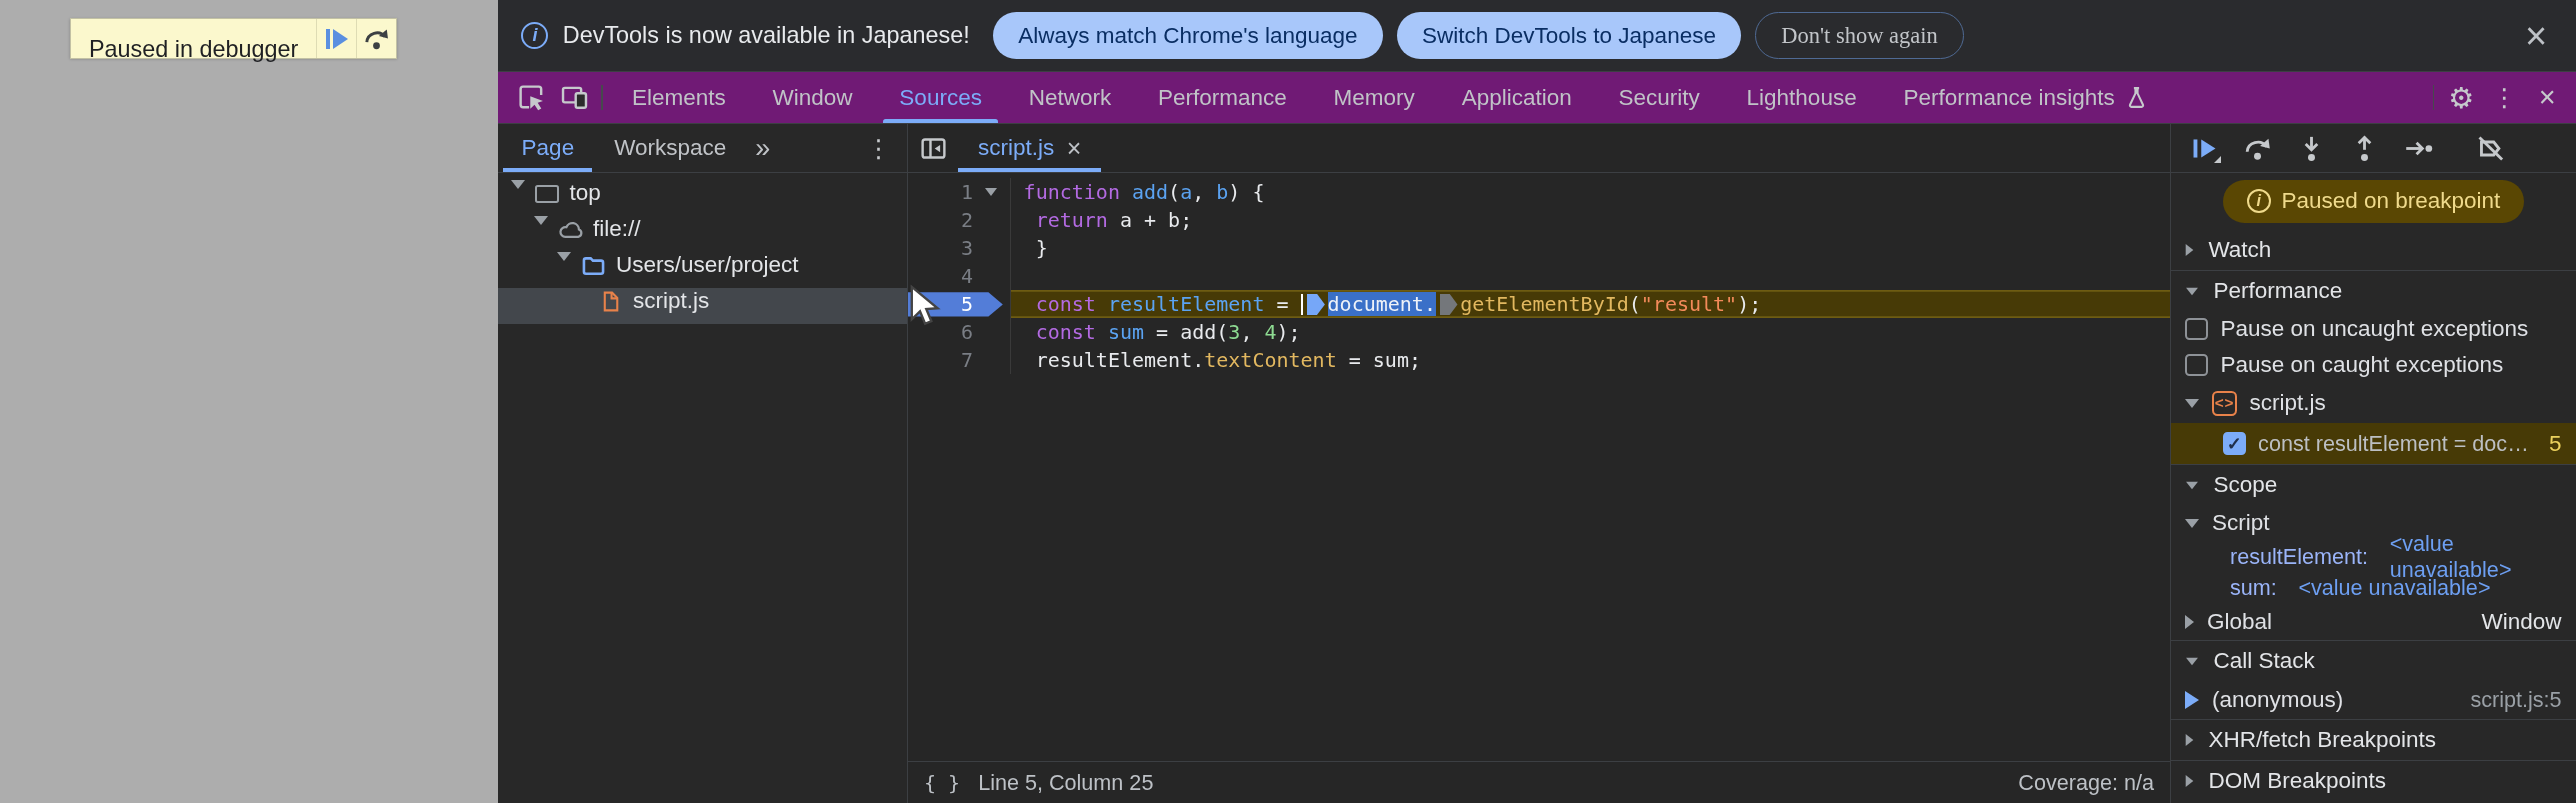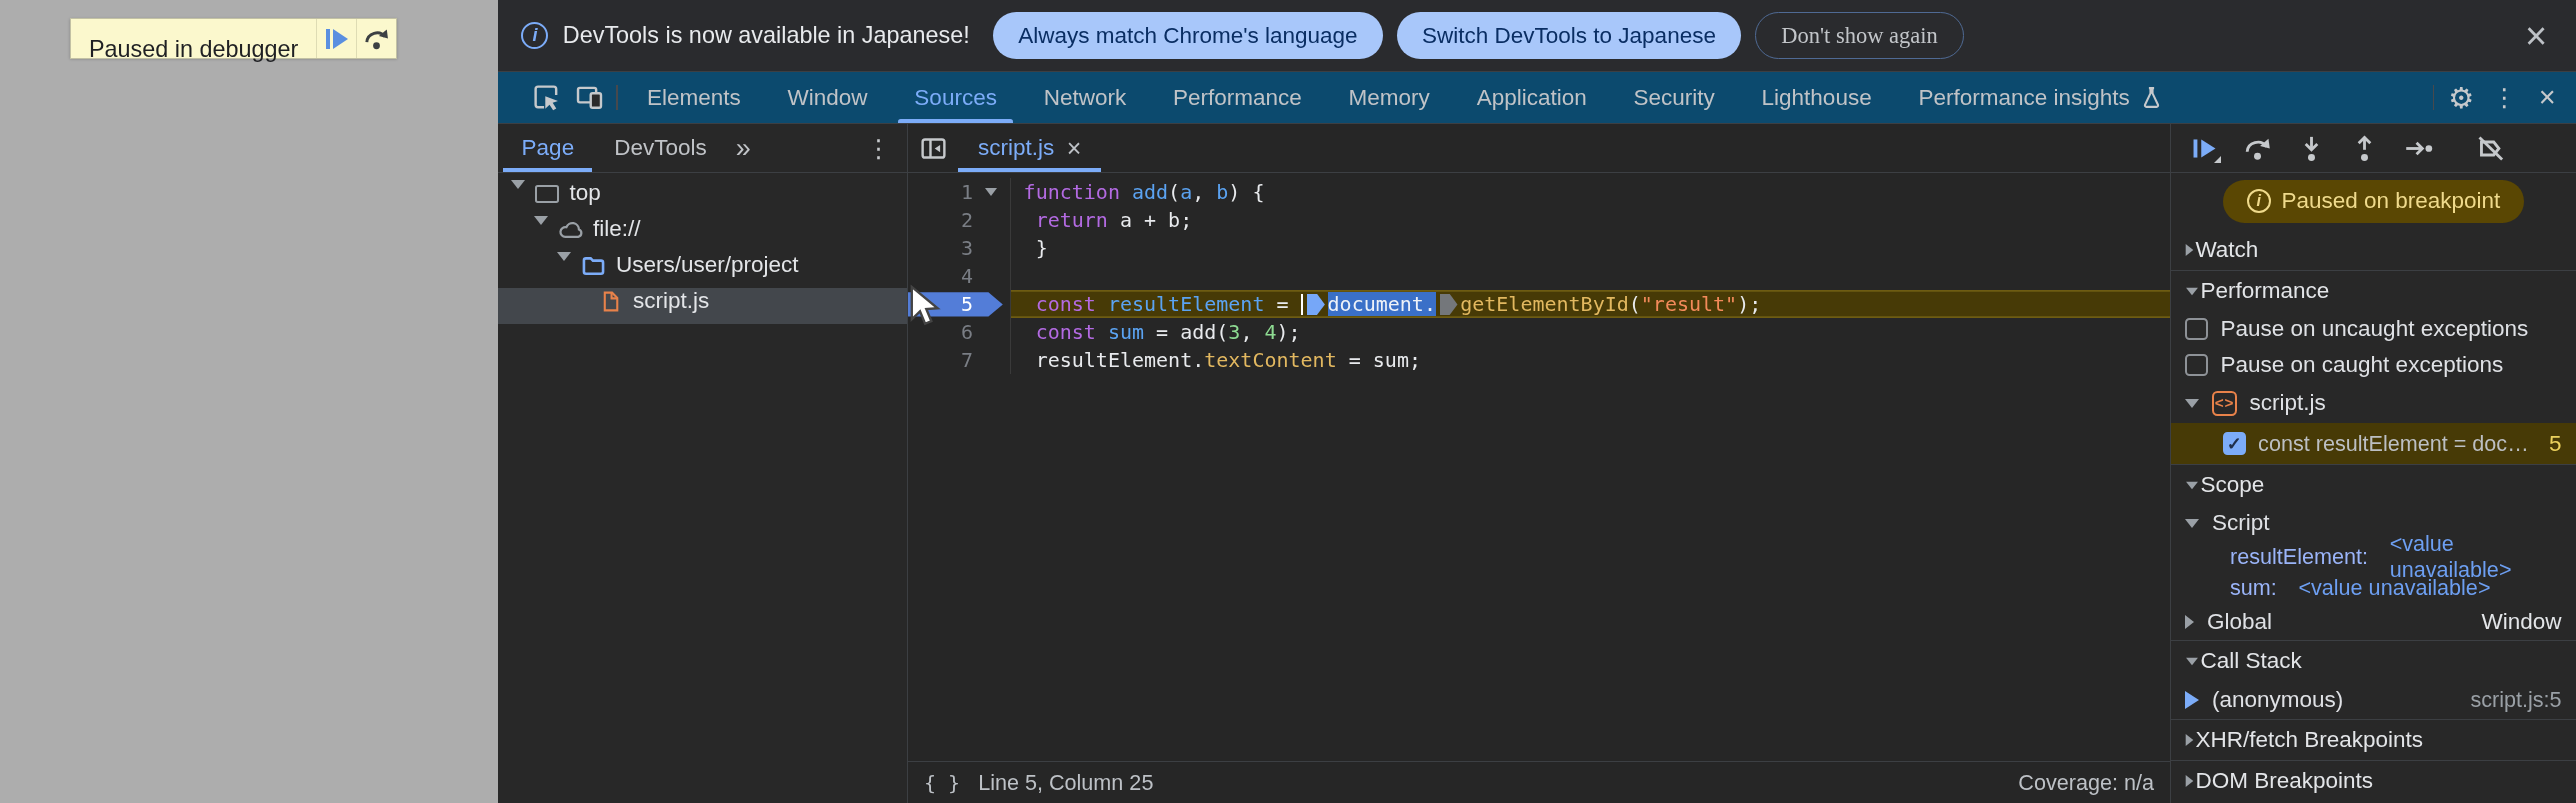--- a/index.html
+++ b/index.html
@@ -22,21 +22,21 @@
   
   .infobar { height:72px; flex:none; background:#2a2b2e; display:flex; align-items:center; padding:0 23.4px; gap:14.4px; border-bottom:1.8px solid #3c3f43; }
   .info-circle { width:27px; height:27px; border:2.7px solid #7cacf8; border-radius:50%; color:#7cacf8; display:flex; align-items:center; justify-content:center; font-size:18px; font-weight:bold; flex:none; font-style:italic; }
   .infobar-msg { font-size:23.4px; color:#e8eaed; margin-right:9px; white-space:nowrap; }
   .pill { height:47px; border-radius:23.4px; padding:4px 25px; font-size:22.5px; display:flex; align-items:center; white-space:nowrap; cursor:pointer; border:none; font-family:inherit; }
   .pill.filled { background:#a8c7fa; color:#0a2e63; }
   .pill.outline { background:transparent; border:1.8px solid #4f6a94; color:#c2c5c9;font-family:Liberation Serif, serif; }
   .infobar-close { margin-left:auto; font-size:38px; color:#bdc1c6; cursor:pointer; line-height:1; padding:0 5.4px; }
 
   
-  .main-toolbar { height:52px; flex:none; background:#0c4a6e; display:flex; align-items:stretch; border-bottom:1.8px solid #3c3f43; padding-left:27px; }
+  .main-toolbar { height:52px; flex:none; background:#701a75; display:flex; align-items:stretch; border-bottom:1.8px solid #3c3f43; padding-left:12px; }
   .tbtn { display:flex; align-items:center; justify-content:center; width:43px; cursor:pointer; color:#c6c9cc; }
   .vsep { width:1.8px; background:#47494d; margin:12.6px 5.4px; }
   .panel-tab { display:flex; align-items:center; gap:9px; padding:0 23.4px; font-size:22.5px; color:#c0c3c7; cursor:pointer; position:relative; white-space:nowrap; }
   .panel-tab.selected { color:#7cacf8; }
   .panel-tab.selected::after { content:""; position:absolute; left:7.2px; right:7.2px; bottom:0; height:4.5px; background:#7cacf8; border-radius:2.7px 2.7px 0 0; }
   .toolbar-right { margin-left:auto; display:flex; align-items:stretch; padding-right:7.2px; }
   .glyph { font-size:29px; color:#c6c9cc; }
   .glyph.small { font-size:25px; }
 
   
@@ -93,21 +93,21 @@
   .status-right { margin-left:auto; }
 
   
   .dbg { width:405px; flex:none; display:flex; flex-direction:column; font-size:22.5px; overflow:hidden; }
   .dbg-toolbar { height:49px; flex:none; display:flex; align-items:center; gap:12.6px; padding:0 12.6px; border-bottom:1.8px solid #3c3f43; }
   .dbg-btn { width:41px; height:41px; display:flex; align-items:center; justify-content:center; cursor:pointer; position:relative; }
   .dd-corner { position:absolute; right:3.6px; bottom:5.4px; width:0; height:0; border-left:7.2px solid transparent; border-bottom:7.2px solid #c6c9cc; }
   .pill-row { height:56px; flex:none; display:flex; align-items:center; justify-content:center; }
   .paused-pill { background:#5a4703; border-radius:25px; height:43px; display:flex; align-items:center; gap:10.8px; padding:0 23.4px; color:#efda8c; font-size:22.5px; }
   .pill-info { width:24px; height:24px; border:2.7px solid #efda8c; border-radius:50%; display:flex; align-items:center; justify-content:center; font-size:16px; font-weight:bold; font-style:italic; flex:none; }
-  .sec-head { height:41px; flex:none; display:flex; align-items:center; gap:1px; padding:0 14.4px; border-top:1.8px solid #3c3f43; color:#e3e5e8; cursor:pointer; }
+  .sec-head { height:41px; flex:none; display:flex; align-items:center; gap:14px; padding:0 14.4px; border-top:1.8px solid #3c3f43; color:#e3e5e8; cursor:pointer; }
   .sec-head .tri-down, .sec-head .tri-right { transform:scale(.85); }
   .dbg-row { flex:none; display:flex; align-items:center; gap:12.6px; padding:0 14.4px; color:#dfe1e5; }
   .cb { width:22.5px; height:22.5px; border:2.7px solid #8e9297; border-radius:4.5px; flex:none; background:transparent; cursor:pointer; }
   .cb.checked { background:#7cacf8; border-color:#7cacf8; color:#20304c; display:flex; align-items:center; justify-content:center; font-size:18px; font-weight:bold; }
   .code-tag-icon { width:25px; height:25px; border:2.7px solid #e8824a; border-radius:5.4px; color:#e8824a; display:flex; align-items:center; justify-content:center; font-size:15.3px; font-weight:bold; letter-spacing:0.9px; flex:none; }
   .bp-entry { height:41px; background:#473a06; padding-left:52px; gap:12.6px; }
   .bp-entry .bp-code { color:#bcbfc3; overflow:hidden; text-overflow:ellipsis; white-space:nowrap; font-size:21.6px; }
   .bp-entry .bp-line { margin-left:auto; color:#ecd25e; }
   .scope-var { padding-left:59px; height:31.5px; font-size:21.6px; }
   .scope-var .vname { color:#9ab4f8; }
@@ -213,21 +213,21 @@
             <span class="glyph">×</span>
           </span>
       </span>
     </div>
 
     <div class="panel-body">
 
       <div class="navigator">
         <div class="nav-tabs">
           <span class="nav-tab selected">Page</span>
-          <span class="nav-tab">DevTools</span>
+          <span class="nav-tab">Workspace</span>
           <span class="nav-more">»</span>
           <span class="nav-kebab">
               <span class="glyph small">⋮</span>
             </span>
         </div>
         <div class="tree">
           <div class="tree-row" style="padding-left:12.6px;">
             <span class="tri-down"></span>
             <span class="tree-icon">
                 <span class="frame-box"></span>

